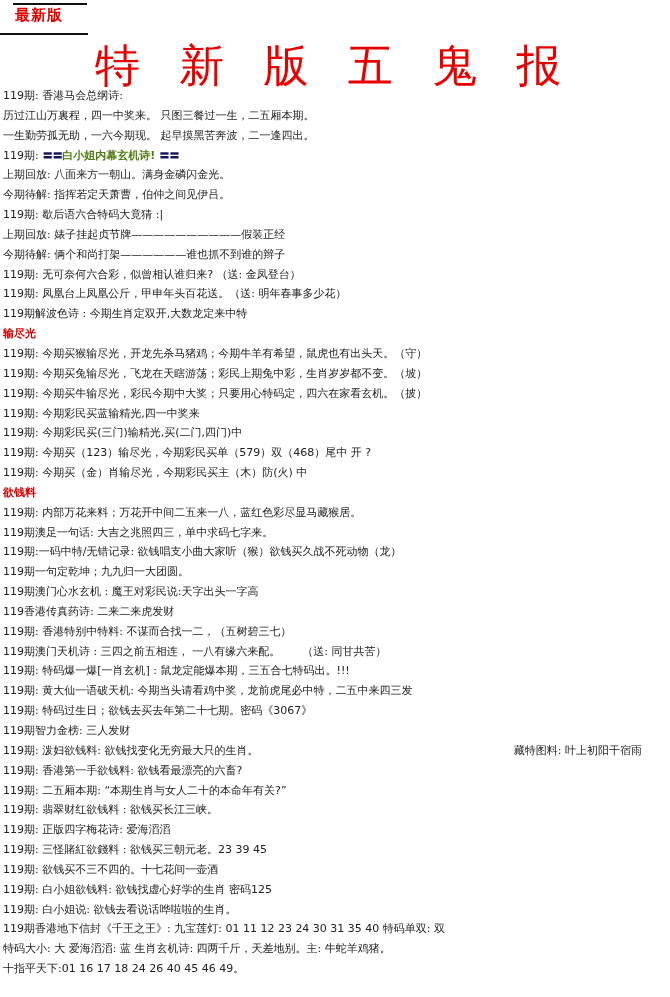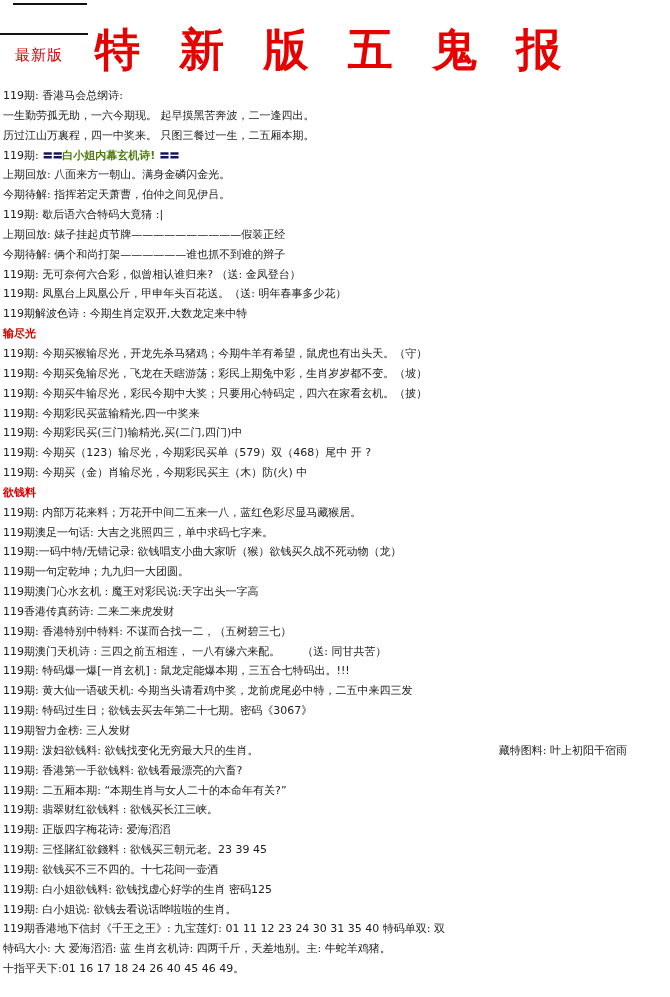--- a/index.html
+++ b/index.html
@@ -6,55 +6,55 @@
   body{
     width:670px;height:997px;background:#ffffff;overflow:hidden;
     font-family:"DejaVu Sans","Liberation Sans",sans-serif;
     color:#202020;
   }
   
   .masthead{position:relative;height:86px;background:#fff;}
   .badge-rule-top{position:absolute;left:13px;top:3px;width:74px;border-top:2px solid #111;}
   .badge{
     position:absolute;left:15px;top:6px;
-    color:#e10000;font-weight:normal;font-size:15px;letter-spacing:1px;white-space:nowrap;margin-top:40px;
+    color:#e10000;font-weight:bold;font-size:15px;letter-spacing:1px;white-space:nowrap;
   }
   .badge-rule-bottom{position:absolute;left:0;top:33px;width:88px;border-top:2px solid #111;}
   .page-title{
-    position:absolute;left:0;top:22px;width:100%;text-align:center;
-    color:#e60000;font-size:45px;font-weight:bold;line-height:56px;
+    position:absolute;left:0;top:38px;width:100%;text-align:center;
+    color:#e60000;font-size:45px;font-weight:normal;line-height:56px;
     font-family:"Liberation Serif","DejaVu Serif",serif;
     letter-spacing:14px;white-space:nowrap;
   }
   
   .content{padding-left:3px;}
   .line{
     height:19.85px;line-height:19.85px;font-size:11px;
     white-space:nowrap;color:#202020;
   }
   .line.red{color:#d60000;font-weight:bold;}
   .line.split{display:flex;}
-  .right-note{margin-left:auto;padding-right:43px;}
+  .right-note{margin-left:auto;padding-right:28px;}
   .navy{color:#4d7c0f;font-weight:bold;}
   .navy-blocks{color:#14145a;font-weight:bold;letter-spacing:-1px;}
 </style>
 </head>
 <body>
 
 <div class="masthead">
   <div class="badge-rule-top"></div>
   <div class="badge">最新版</div>
   <div class="badge-rule-bottom"></div>
   <div class="page-title">特 新 版 五 鬼 报</div>
 </div>
 
 <div class="content">
     <div class="line ">119期: 香港马会总纲诗:</div>
+    <div class="line ">历过江山万裏程，四一中奖来。 只图三餐过一生，二五厢本期。</div>
     <div class="line ">一生勤劳孤无助，一六今期现。 起早摸黑苦奔波，二一逢四出。</div>
-    <div class="line ">历过江山万裏程，四一中奖来。 只图三餐过一生，二五厢本期。</div>
     <div class="line "><span>119期: </span><span class="navy-blocks">〓〓</span><span class="navy">白小姐内幕玄机诗! </span><span class="navy-blocks">〓〓</span></div>
     <div class="line ">上期回放: 八面来方一朝山。满身金磷闪金光。</div>
     <div class="line ">今期待解: 指挥若定天萧曹，伯仲之间见伊吕。</div>
     <div class="line ">119期: 歇后语六合特码大竟猜 :|</div>
     <div class="line ">上期回放: 婊子挂起贞节牌——————————假装正经</div>
     <div class="line ">今期待解: 俩个和尚打架——————谁也抓不到谁的辫子</div>
     <div class="line ">119期: 无可奈何六合彩，似曾相认谁归来? （送: 金凤登台）</div>
     <div class="line ">119期: 凤凰台上凤凰公斤，甲申年头百花送。（送: 明年春事多少花）</div>
     <div class="line ">119期解波色诗 : 今期生肖定双开,大数龙定来中特</div>
     <div class="line red">输尽光</div>

